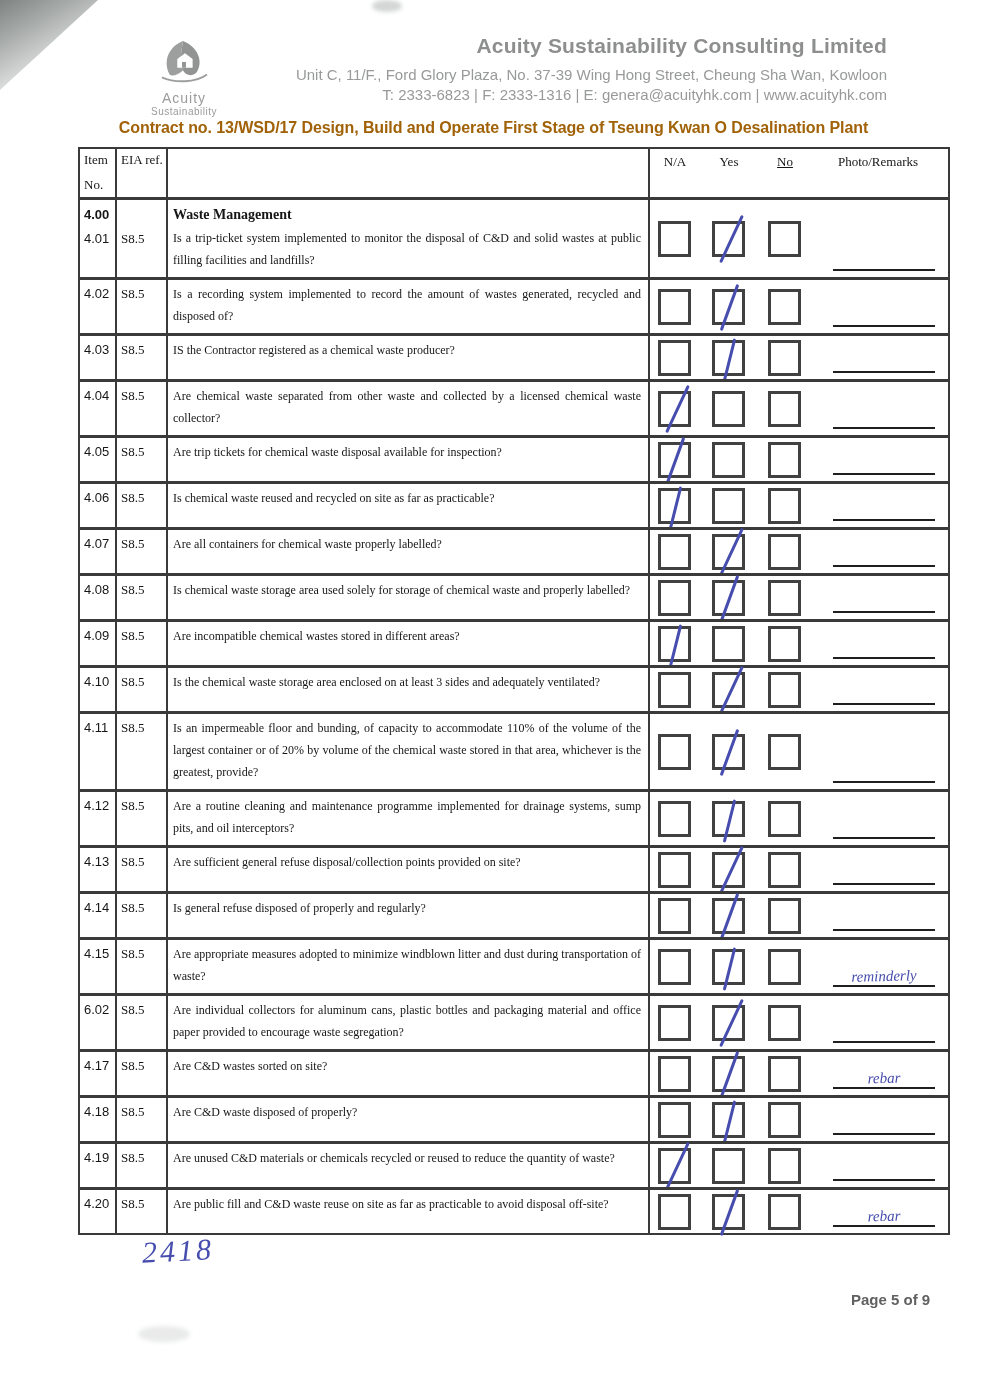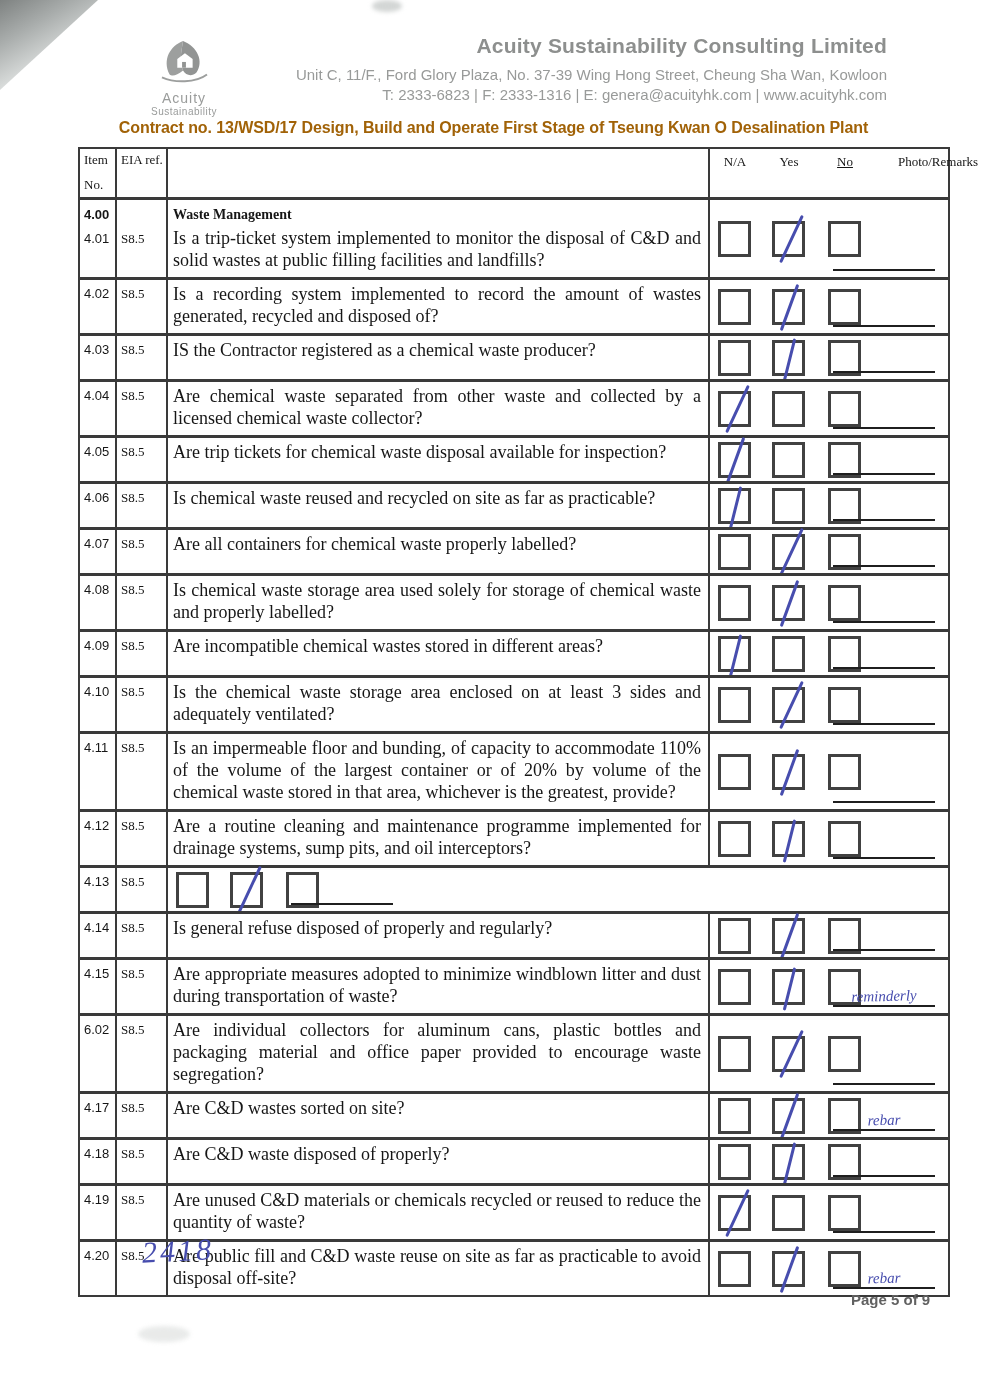--- a/index.html
+++ b/index.html
@@ -30,37 +30,37 @@
   
   .checklist-table { position: absolute; top: 147px; left: 78px; width: 872px;
     border: 2px solid var(--border); font-family: "Liberation Serif", serif; color: #161616; }
   .crow { display: flex; position: relative; min-height: 46px; border-top: 3px solid var(--border); }
   .crow.thead { border-top: none; min-height: 45px; }
   .cell { padding: 3px 3px 4px 4px; }
   .cell + .cell { border-left: 2px solid var(--border); }
   .c-item { width: 35px; font-family: "Liberation Sans", sans-serif; font-size: 13px; }
   .c-eia  { width: 51px; font-size: 13px; }
   .c-q    { flex: 1; }
-  .c-checks { width: 240px; position: relative; padding: 12px; }
+  .c-checks { width: 300px; position: relative; padding: 12px; }
 
   .thead .c-item span { display: block; font-size: 13px; font-family: "Liberation Serif", serif; }
   .thead .c-item span:last-child { margin-top: 9px; }
   .check-head span { position: absolute; top: 5px; font-size: 13px; }
   .h-na  { left: 8px;   width: 34px; text-align: center; }
   .h-yes { left: 62px;  width: 34px; text-align: center; }
   .h-no  { left: 118px; width: 34px; text-align: center; text-decoration: underline; }
   .h-rem { left: 163px; width: 130px; text-align: center; }
 
   .section-no { font-weight: bold; line-height: 24px; }
   .item-no { line-height: 22px; }
   .has-section .item-no { margin-top: 1px; }
   .eia { line-height: 22px; display: block; }
   .has-section .eia { margin-top: 25px; }
   .section-title { font-weight: bold; font-size: 14px; line-height: 24px; padding-left: 1px; }
-  .question { font-size: 18px; line-height: 22px; text-align: justify; padding: 0 4px 2px 1px; }
+  .question { font-size: 12px; line-height: 22px; text-align: justify; padding: 0 4px 2px 1px; }
   .section-no:empty, .section-title:empty, .remark-text:empty { display: none; }
 
   .checkbox { position: absolute; width: 33px; height: 36px; border: 3px solid #414141;
     top: 50%; transform: translateY(-50%); background: transparent; }
   .cb-na  { left: 8px; }
   .cb-yes { left: 62px; }
   .cb-no  { left: 118px; }
   .tick { position: absolute; left: 13px; top: -9px; width: 3px; height: 49px;
     background: var(--ink); border-radius: 2px; transform: rotate(20deg); }
   .crow:nth-child(3n) .tick   { transform: rotate(14deg); height: 44px; top: -5px; }
@@ -413,20 +413,24 @@
     </div>
   </div>
         <div class="crow item-row">
     <div class="cell c-item">
 
       <div class="item-no">4.13</div>
     </div>
     <div class="cell c-eia">
       <span class="eia">S8.5</span>
     </div>
+    <div class="cell c-q">
+
+      <div class="question">Are sufficient general refuse disposal/collection points provided on site?</div>
+    </div>
     <div class="cell c-checks">
       <span class="checkbox cb-na"></span>
       <span class="checkbox cb-yes">
               <span class="tick"></span>
             </span>
       <span class="checkbox cb-no"></span>
       <span class="remark-area">
 
         <span class="remark-line"></span>
       </span>

